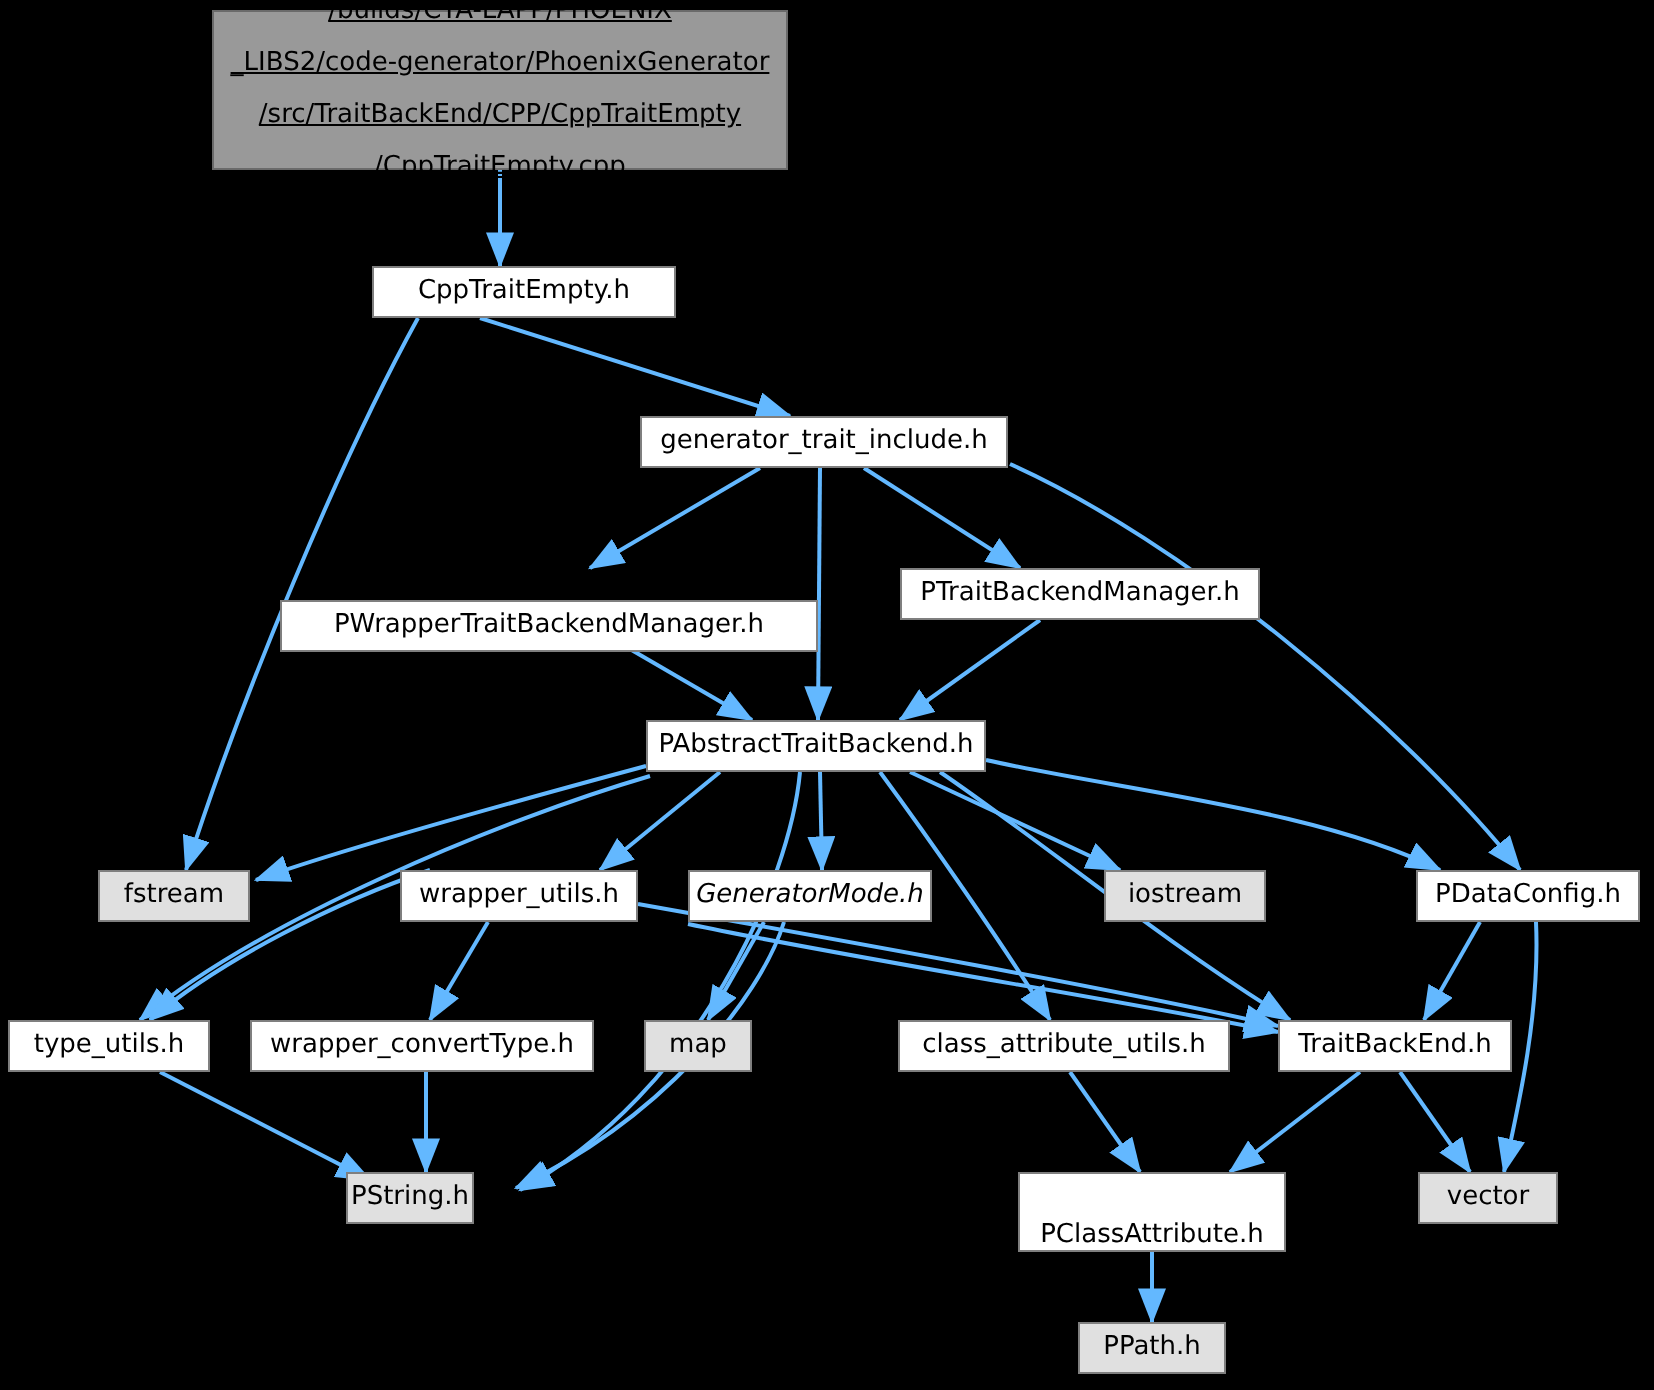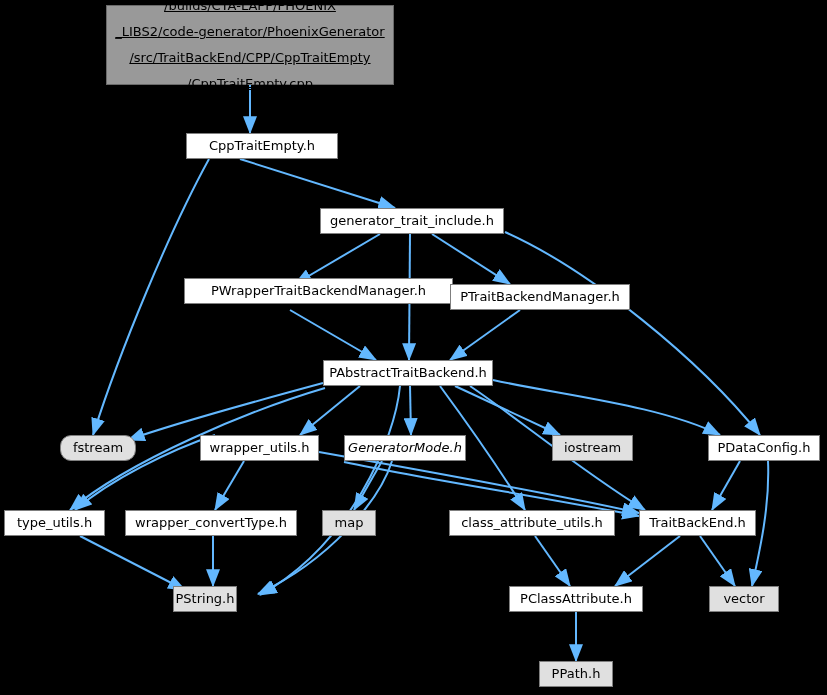--- a/index.html
+++ b/index.html
@@ -88,31 +88,31 @@
         <path d="M576,612 L576,661" fill="none" stroke="#63b8ff" stroke-width="2" marker-end="url(#arrow)"></path>
       </g>
   </svg>
   <div id="node-layer">
       <div class="node root" style="left: 106px; top: 5px; width: 288px; height: 80px;"><span class="label">/builds/CTA-LAPP/PHOENIX
 _LIBS2/code-generator/PhoenixGenerator
 /src/TraitBackEnd/CPP/CppTraitEmpty
 /CppTraitEmpty.cpp</span></div>
       <div class="node white" style="left: 186px; top: 133px; width: 152px; height: 26px;"><span class="label">CppTraitEmpty.h</span></div>
       <div class="node white" style="left: 320px; top: 208px; width: 184px; height: 26px;"><span class="label">generator_trait_include.h</span></div>
-      <div class="node white" style="left: 140px; top: 278px; width: 269px; height: 26px; margin-left: 44px;"><span class="label">PWrapperTraitBackendManager.h</span></div>
+      <div class="node white" style="left: 140px; top: 300px; width: 269px; height: 26px;"><span class="label">PWrapperTraitBackendManager.h</span></div>
       <div class="node white" style="left: 450px; top: 284px; width: 180px; height: 26px;"><span class="label">PTraitBackendManager.h</span></div>
       <div class="node white" style="left: 323px; top: 360px; width: 170px; height: 26px;"><span class="label">PAbstractTraitBackend.h</span></div>
-      <div class="node gray" style="left: 60px; top: 435px; width: 76px; height: 26px; border-radius: 11px;"><span class="label">fstream</span></div>
+      <div class="node gray" style="left: 49px; top: 435px; width: 76px; height: 26px;"><span class="label">fstream</span></div>
       <div class="node white" style="left: 200px; top: 435px; width: 119px; height: 26px;"><span class="label">wrapper_utils.h</span></div>
       <div class="node white" style="left: 344px; top: 435px; width: 122px; height: 26px; font-style: italic;"><span class="label">GeneratorMode.h</span></div>
       <div class="node gray" style="left: 552px; top: 435px; width: 81px; height: 26px;"><span class="label">iostream</span></div>
       <div class="node white" style="left: 708px; top: 435px; width: 112px; height: 26px;"><span class="label">PDataConfig.h</span></div>
       <div class="node white" style="left: 4px; top: 510px; width: 101px; height: 26px;"><span class="label">type_utils.h</span></div>
       <div class="node white" style="left: 125px; top: 510px; width: 172px; height: 26px;"><span class="label">wrapper_convertType.h</span></div>
       <div class="node gray" style="left: 322px; top: 510px; width: 54px; height: 26px;"><span class="label">map</span></div>
       <div class="node white" style="left: 449px; top: 510px; width: 166px; height: 26px;"><span class="label">class_attribute_utils.h</span></div>
       <div class="node white" style="left: 639px; top: 510px; width: 117px; height: 26px;"><span class="label">TraitBackEnd.h</span></div>
       <div class="node gray" style="left: 173px; top: 586px; width: 64px; height: 26px;"><span class="label">PString.h</span></div>
-      <div class="node white" style="left: 509px; top: 586px; width: 134px; height: 26px;"><span class="label">PClassAttribute.h</span></div>
+      <div class="node white" style="left: 509px; top: 586px; width: 134px; height: 40px; align-items: flex-end;"><span class="label">PClassAttribute.h</span></div>
       <div class="node gray" style="left: 709px; top: 586px; width: 70px; height: 26px;"><span class="label">vector</span></div>
       <div class="node gray" style="left: 539px; top: 661px; width: 74px; height: 26px;"><span class="label">PPath.h</span></div>
     </div>
 </div>
 
 </body></html>

